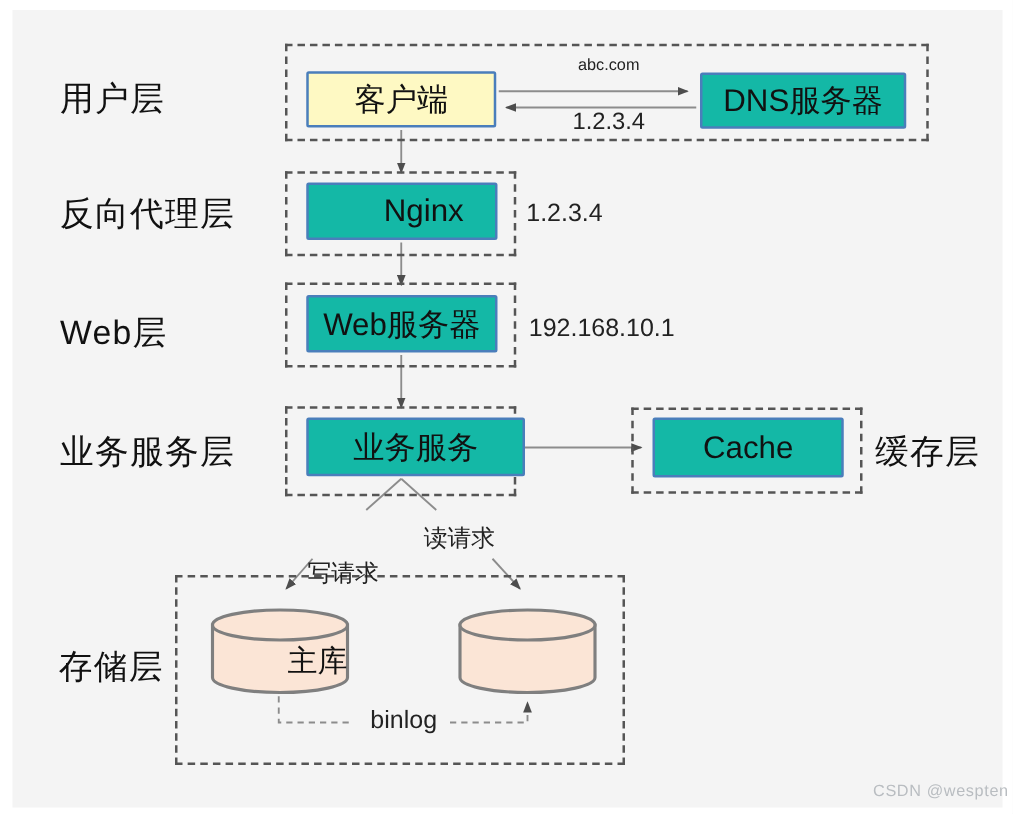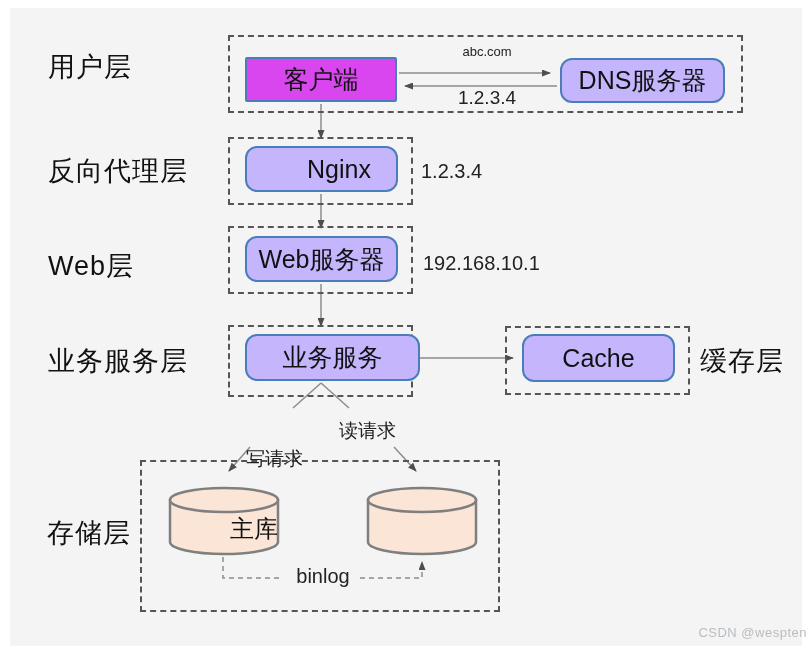--- a/index.html
+++ b/index.html
@@ -16,22 +16,22 @@
     position:absolute;font-size:27px;color:#111;letter-spacing:1px;white-space:nowrap;
   }
   .dashed-box{
     position:absolute;border:2px dashed #555555;box-sizing:border-box;
   }
   .node{
     position:absolute;box-sizing:border-box;border:2px solid #4a7ebb;border-radius:2px;
     display:flex;align-items:center;justify-content:center;
     font-size:25px;color:#111;white-space:nowrap;
   }
-  .node.yellow{background:#c4b5fd;border-radius:12px;}
-  .node.green{background:#d946ef;}
+  .node.yellow{background:#14b8a6;}
+  .node.green{background:#fef9c3;}
   .note{
     position:absolute;font-size:20px;color:#222;white-space:nowrap;
   }
   .note.center{text-align:center;}
   .db-label{
     position:absolute;font-size:24px;color:#111;text-align:right;white-space:nowrap;
   }
   .watermark{
     position:absolute;right:3px;top:625px;font-size:13px;color:#b9bdc1;letter-spacing:0.5px;
   }
@@ -70,21 +70,21 @@
         <path d="M170 500 L170 542 A54 12 0 0 0 278 542 L278 500 Z"></path>
         <ellipse cx="224" cy="500" rx="54" ry="12"></ellipse>
       </g>
       <g>
         <path d="M368 500 L368 542 A54 12 0 0 0 476 542 L476 500 Z"></path>
         <ellipse cx="422" cy="500" rx="54" ry="12"></ellipse>
       </g>
     </g>
   </svg>
 
-  <div class="layer-label" style="left:48px;top:49px;text-align:center;">用户层</div>
+  <div class="layer-label" style="left:48px;top:61px;text-align:center;">用户层</div>
   <div class="layer-label" style="left:48px;top:153px;">反向代理层</div>
   <div class="layer-label" style="left:48px;top:248px;">Web层</div>
   <div class="layer-label" style="left:48px;top:343px;">业务服务层</div>
   <div class="layer-label" style="left:47px;top:515px;">存储层</div>
   <div class="layer-label" style="left:700px;top:343px;">缓存层</div>
 
   <div class="dashed-box" style="left:228px;top:35px;width:515px;height:78px;"></div>
   <div class="dashed-box" style="left:228px;top:137px;width:185px;height:68px;"></div>
   <div class="dashed-box" style="left:228px;top:226px;width:185px;height:68px;"></div>
   <div class="dashed-box" style="left:228px;top:325px;width:185px;height:72px;"></div>

